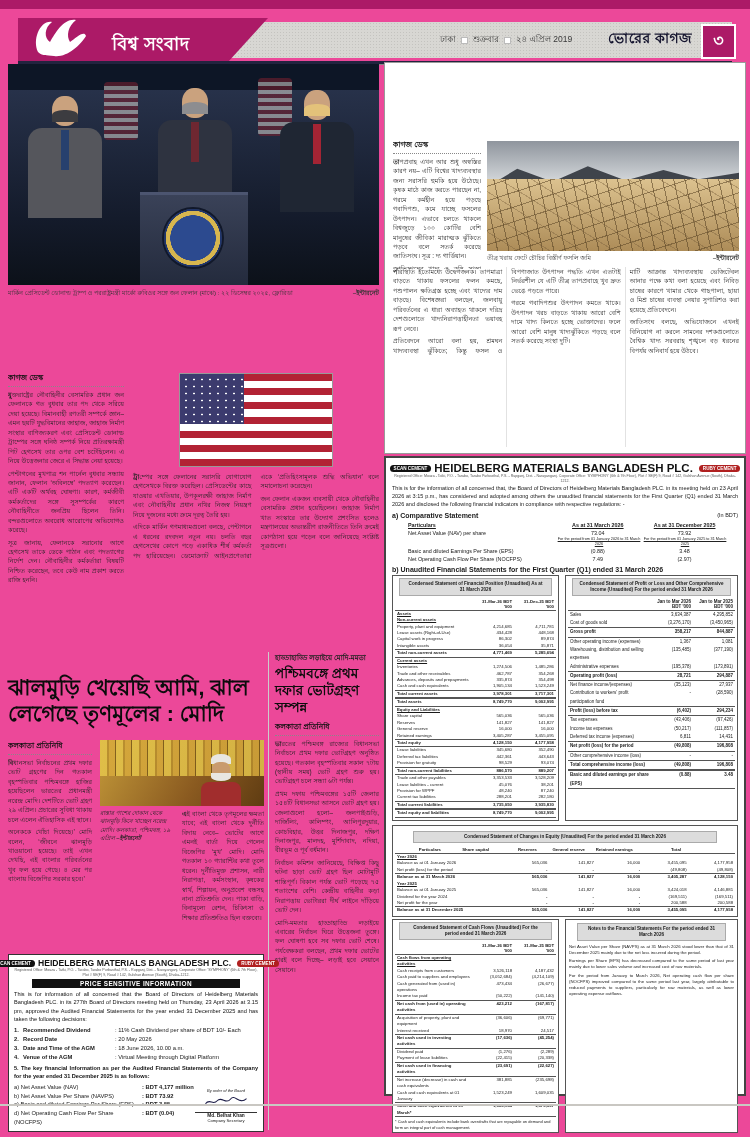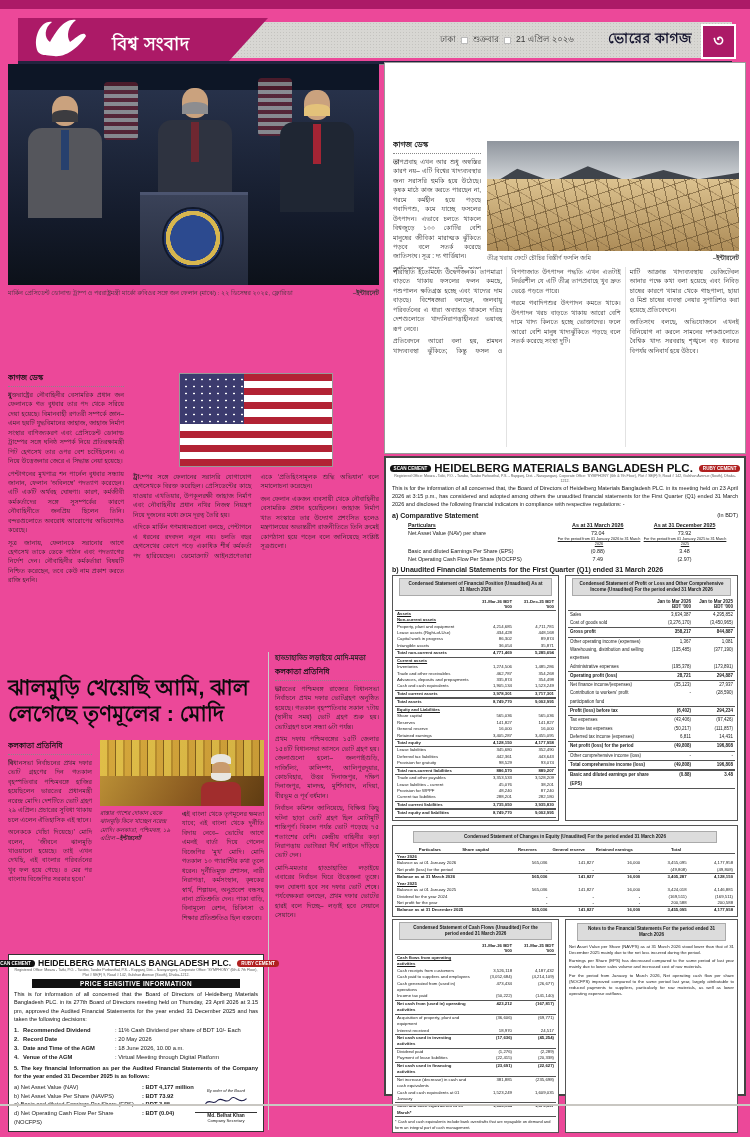--- a/index.html
+++ b/index.html
@@ -151,21 +151,21 @@
     <svg viewBox="0 0 60 50" width="60" height="50">
         <path d="M8 40 C2 28 10 8 22 10 C14 16 14 26 20 30 C26 20 34 6 46 8 C38 14 36 24 40 30 C46 26 54 18 56 24 C50 34 36 46 24 44 C16 43 12 44 8 40 Z" fill="#fff"></path>
       </svg>
   </div>
   <div class="abs secttitle">বিশ্ব সংবাদ</div>
   <div class="abs dateline">
     <span>ঢাকা</span>
     <span class="dsq"></span>
     <span>শুক্রবার</span>
     <span class="dsq"></span>
-    <span>21 এপ্রিল ২০২৬</span>
+    <span>২৪ এপ্রিল 2019</span>
   </div>
   <div class="abs papername">ভোরের কাগজ</div>
   <div class="abs pagebox">৩</div>
   <div class="abs mastrule"></div>
 
   <div class="abs leadphoto">
     <div class="lp-band"></div>
     <div class="lp-flag" style="left:96px;top:18px;"></div>
     <div class="lp-flag" style="left:250px;top:14px;"></div>
     <div class="person" style="left:20px;top:46px;">
@@ -242,20 +242,21 @@
         </div>
         <div class="modiside">
             <p>এই বাংলা থেকে তৃণমূলের ক্ষমতা যাবে; এই বাংলা থেকে দুর্নীতি বিদায় নেবে– ভোটের আগে এমনই বার্তা দিয়ে গেলেন বিজেপির ‘মুখ’ মোদি। মোদি গতকাল ১০ গ্যারান্টির কথা তুলে ধরেন। দুর্নীতিমুক্ত প্রশাসন, নারী নিরাপত্তা, কর্মসংস্থান, কৃষকের স্বার্থ, শিল্পায়ন, অনুপ্রবেশ বন্ধসহ নানা প্রতিশ্রুতি দেন। পাকা বাড়ি, বিনামূল্যে রেশন, চিকিৎসা ও শিক্ষার প্রতিশ্রুতিও ছিল বক্তব্যে।</p>
           </div>
       </div>
     </div>
   </div>
 
   <div class="abs bengal body-txt">
     <div class="kicker">হাড্ডাহাড্ডি লড়াইয়ে মোদি-মমতা</div>
+    <div class="bengalhead">পশ্চিমবঙ্গে প্রথম দফার ভোটগ্রহণ সম্পন্ন</div>
     <div class="byline">কলকাতা প্রতিনিধি</div>
     <div>
         <p>ভারতের পশ্চিমবঙ্গ রাজ্যের বিধানসভা নির্বাচনে প্রথম দফার ভোটগ্রহণ অনুষ্ঠিত হয়েছে। গতকাল বৃহস্পতিবার সকাল ৭টায় (স্থানীয় সময়) ভোট গ্রহণ শুরু হয়। ভোটগ্রহণ চলে সন্ধ্যা ৬টা পর্যন্ত।</p>
         <p>প্রথম দফায় পশ্চিমবঙ্গের ১৫টি জেলার ১৫৪টি বিধানসভা আসনে ভোট গ্রহণ হয়। জেলাগুলো হলো– জলপাইগুড়ি, দার্জিলিং, কালিম্পং, আলিপুরদুয়ার, কোচবিহার, উত্তর দিনাজপুর, দক্ষিণ দিনাজপুর, মালদহ, মুর্শিদাবাদ, নদিয়া, বীরভূম ও পূর্ব বর্ধমান।</p>
         <p>নির্বাচন কমিশন জানিয়েছে, বিক্ষিপ্ত কিছু ঘটনা ছাড়া ভোট গ্রহণ ছিল মোটামুটি শান্তিপূর্ণ। বিকাল পর্যন্ত ভোট পড়েছে ৭৫ শতাংশের বেশি। কেন্দ্রীয় বাহিনীর কড়া নিরাপত্তায় ভোটাররা দীর্ঘ লাইনে দাঁড়িয়ে ভোট দেন।</p>
         <p>মোদি-মমতার হাড্ডাহাড্ডি লড়াইয়ে এবারের নির্বাচন ঘিরে উত্তেজনা তুঙ্গে। ফল ঘোষণা হবে সব দফার ভোট শেষে। পর্যবেক্ষকরা বলছেন, প্রথম দফার ভোটের হারই বলে দিচ্ছে– লড়াই হবে সেয়ানে সেয়ানে।</p>
       </div>
   </div>
 
   <div class="abs foodbox">

